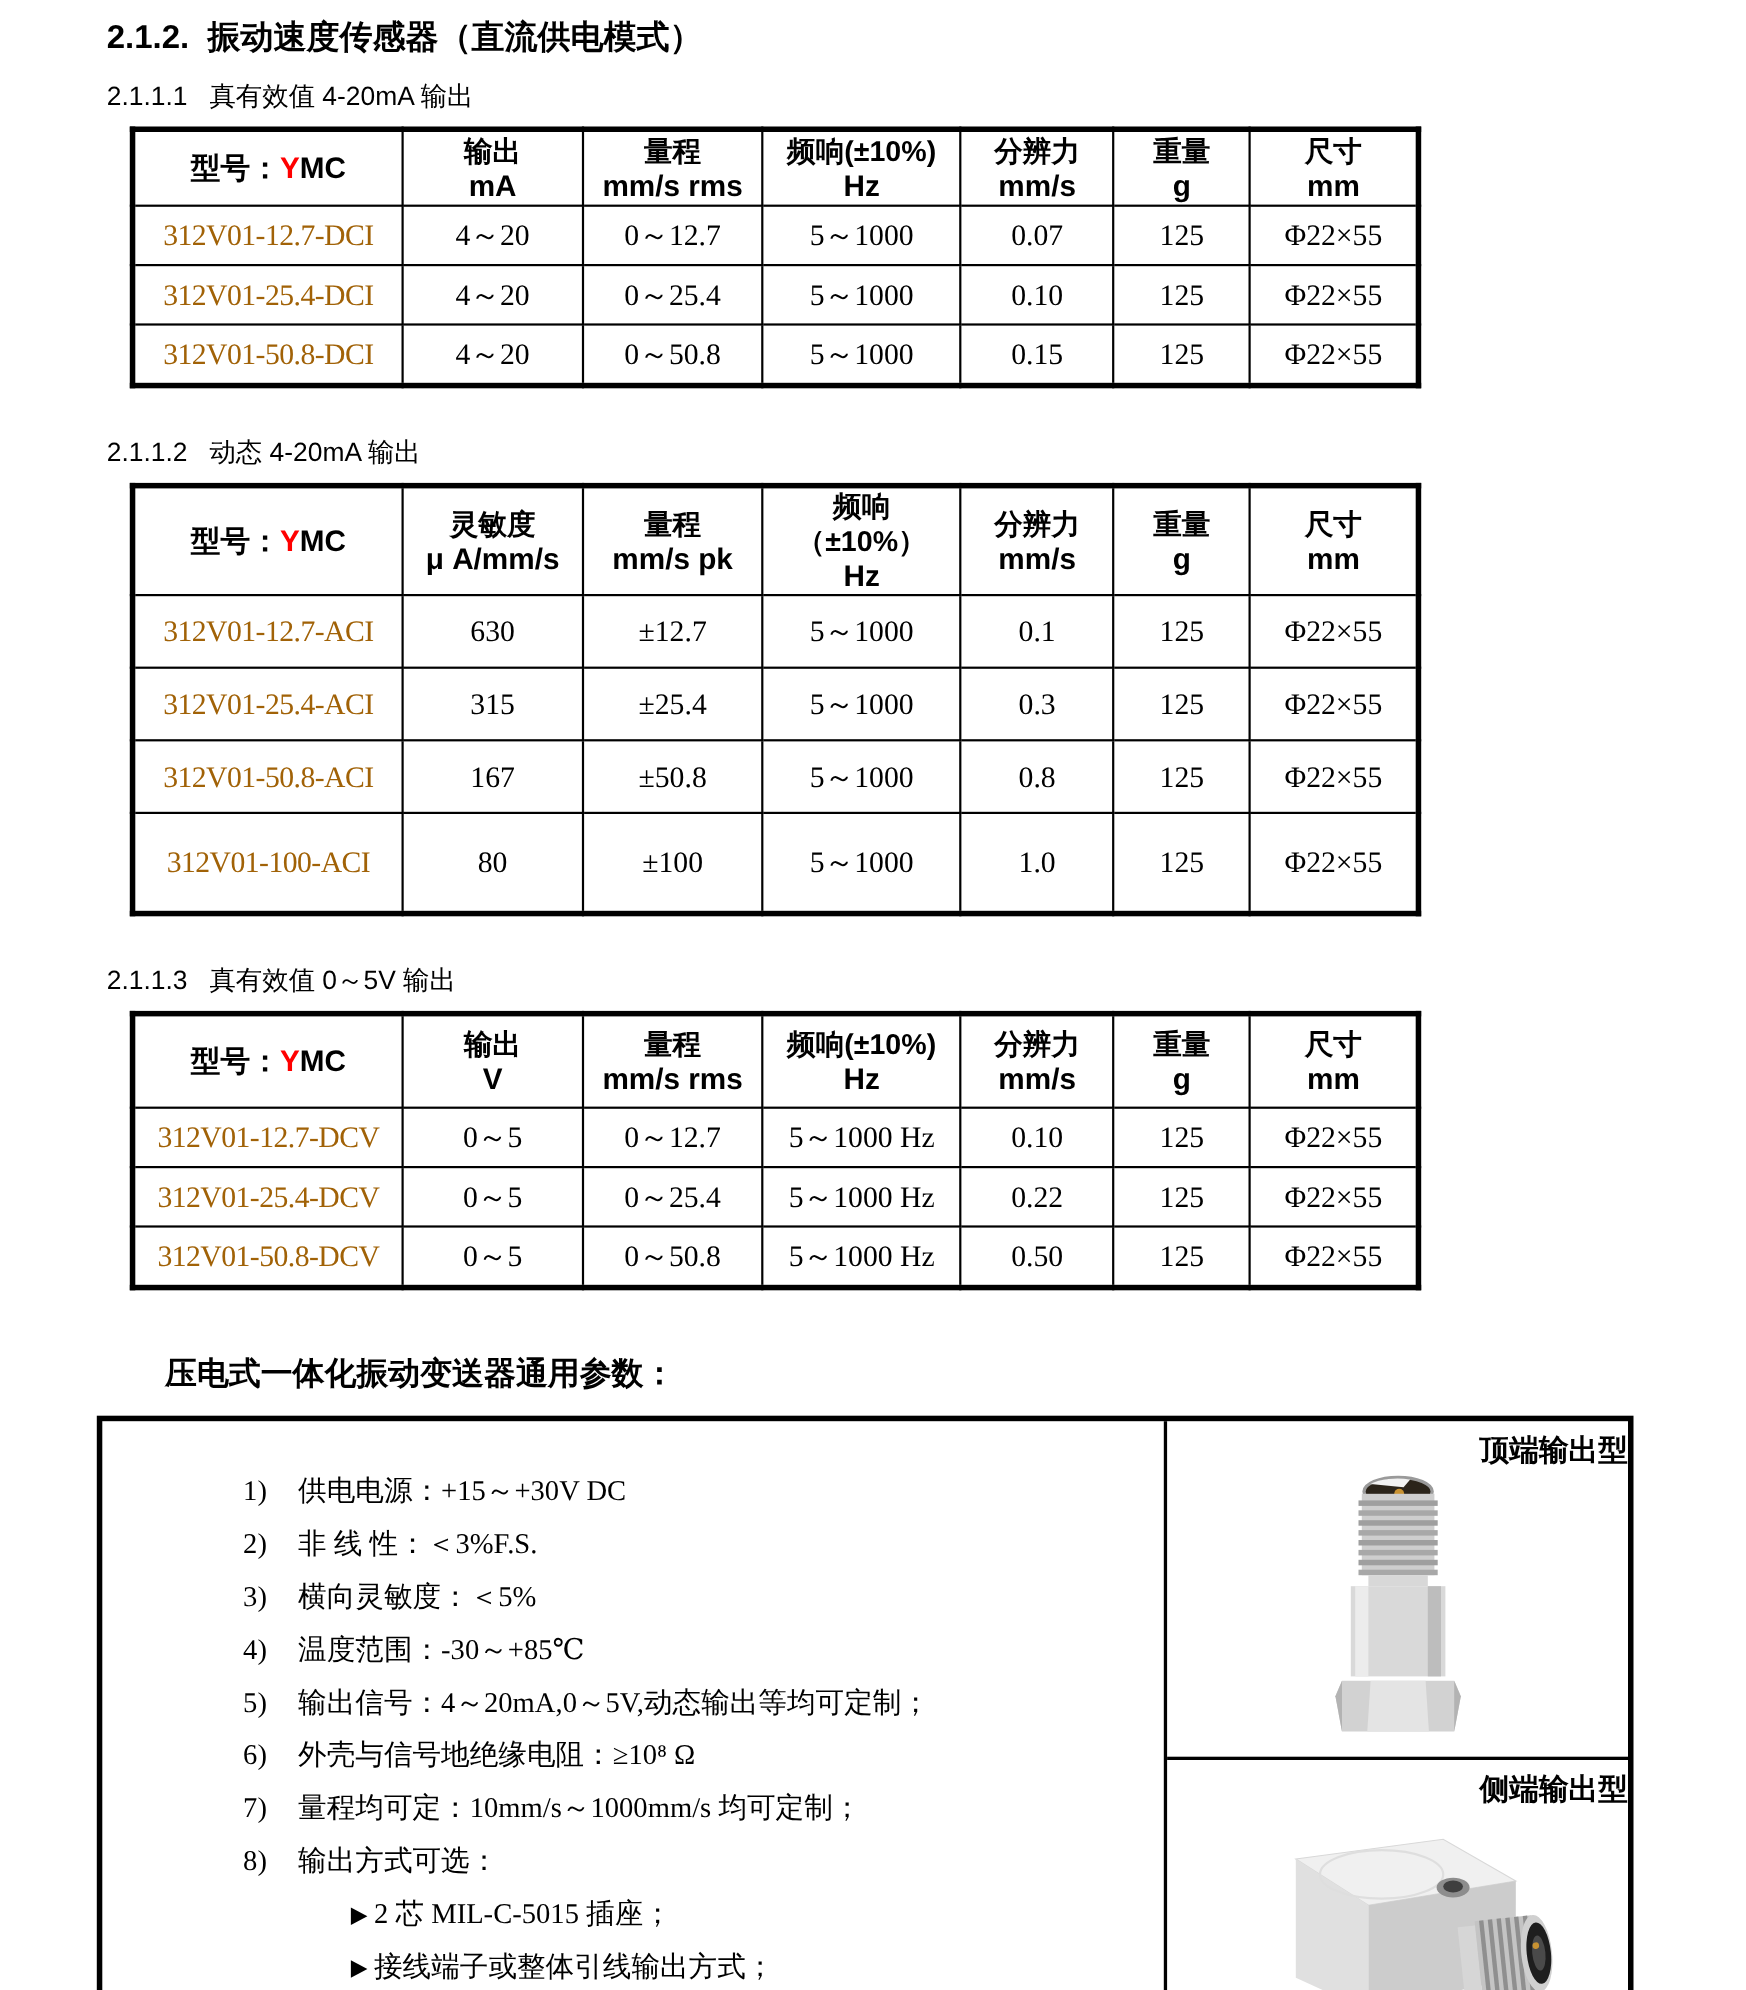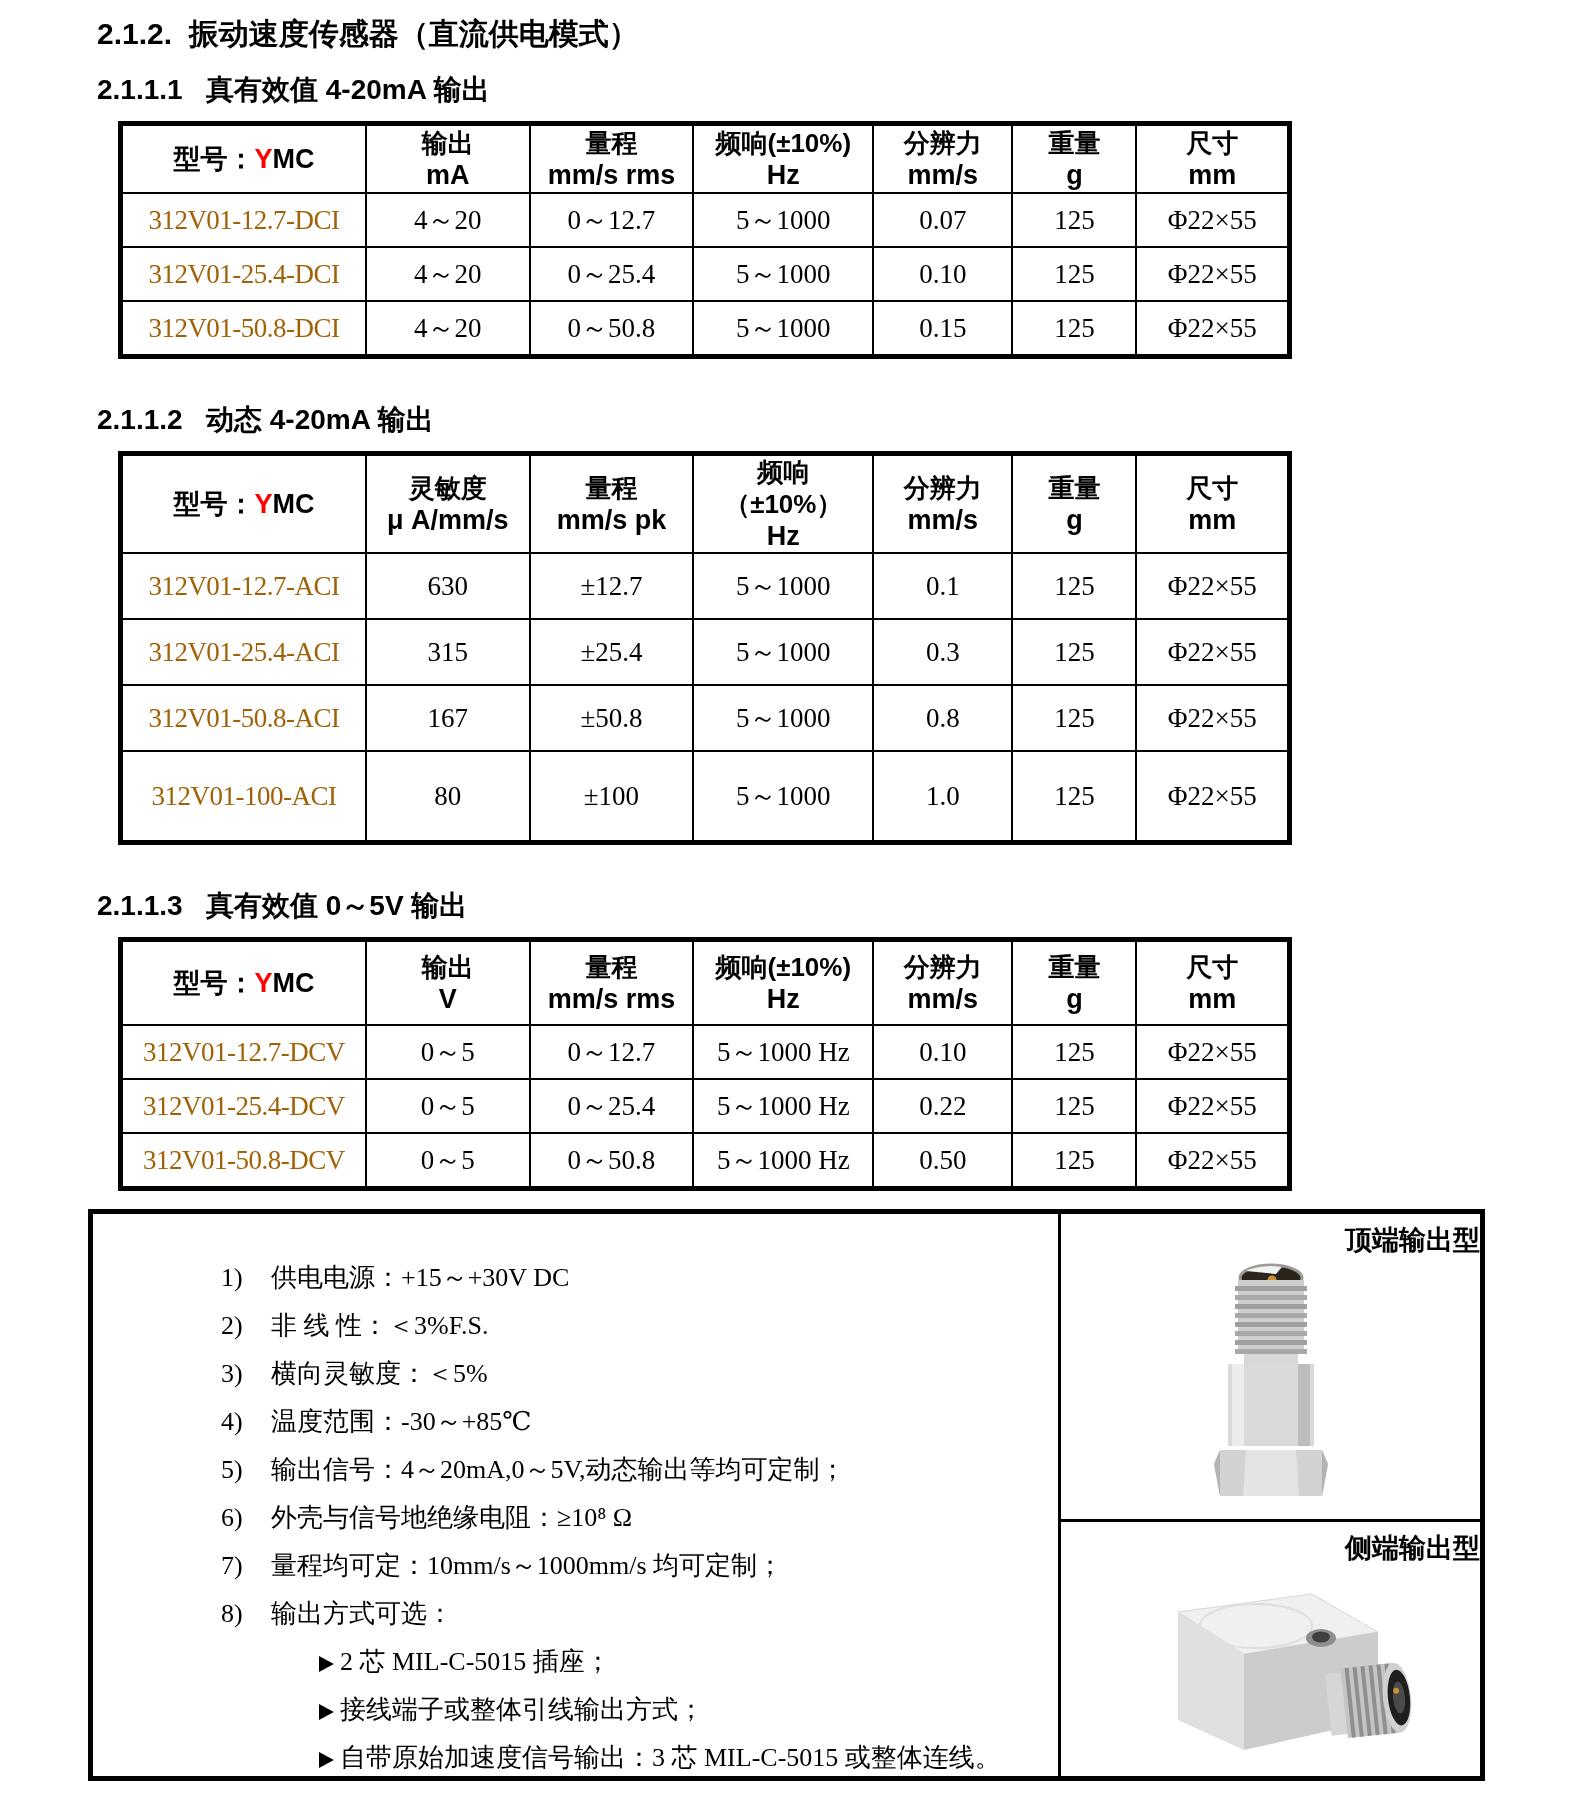--- a/index.html
+++ b/index.html
@@ -1,21 +1,21 @@
 <!DOCTYPE html>
 <html><head>
 <meta charset="utf-8">
 <style>
   html,body{margin:0;padding:0;background:#fff;}
   body{width:1587px;height:1809px;position:relative;font-family:"Liberation Sans",sans-serif;color:#000;}
   .blue{color:#000000;}
   .red{color:#FF0000;}
 
   .h1{margin:14px 0 0 97px;font-size:30px;font-weight:bold;white-space:pre;}
-  .sec{margin:16px 0 0 97px;font-size:28px;font-weight:bold;white-space:pre;}
+  .sec{margin:16px 0 0 97px;font-size:24px;font-weight:normal;white-space:pre;}
   .sec.gap-lg{margin-top:42px;}
 
   table.spec{border-collapse:collapse;table-layout:fixed;width:1174px;margin:12px 0 0 118px;border:5px solid #000;}
   table.spec th,table.spec td{border:2px solid #000;text-align:center;vertical-align:middle;padding:0 4px;overflow:hidden;}
   col.c-model{width:21%;} col.c1{width:14%;} col.c2{width:14%;} col.c3{width:15.4%;}
   col.c4{width:11.9%;} col.c5{width:10.6%;} col.c6{width:13.1%;}
 
   .t1 th{height:66px;} .t1 td{height:52px;}
   .t2{margin-top:22px;} .t2 th{height:82px;} .t2 td{height:64px;}
   .t2 tbody tr:nth-child(4) td{height:88px;}
@@ -269,20 +269,21 @@
           <td>0～5</td>
           <td>0～50.8</td>
           <td>5～1000 Hz</td>
           <td>0.50</td>
           <td>125</td>
           <td>Φ22×55</td>
         </tr>
       </tbody>
   </table>
 
+  <div class="common-h">压电式一体化振动变送器通用参数：</div>
 
   <div class="box">
     <div class="box-left">
         <div class="param-line"><span class="pnum">1)</span><span class="ptext">供电电源：+15～+30V DC</span></div>
         <div class="param-line"><span class="pnum">2)</span><span class="ptext">非 线 性：＜3%F.S.</span></div>
         <div class="param-line"><span class="pnum">3)</span><span class="ptext">横向灵敏度：＜5%</span></div>
         <div class="param-line"><span class="pnum">4)</span><span class="ptext">温度范围：-30～+85℃</span></div>
         <div class="param-line"><span class="pnum">5)</span><span class="ptext">输出信号：4～20mA,0～5V,动态输出等均可定制；</span></div>
         <div class="param-line"><span class="pnum">6)</span><span class="ptext">外壳与信号地绝缘电阻：≥10⁸ Ω</span></div>
         <div class="param-line"><span class="pnum">7)</span><span class="ptext">量程均可定：10mm/s～1000mm/s 均可定制；</span></div>

